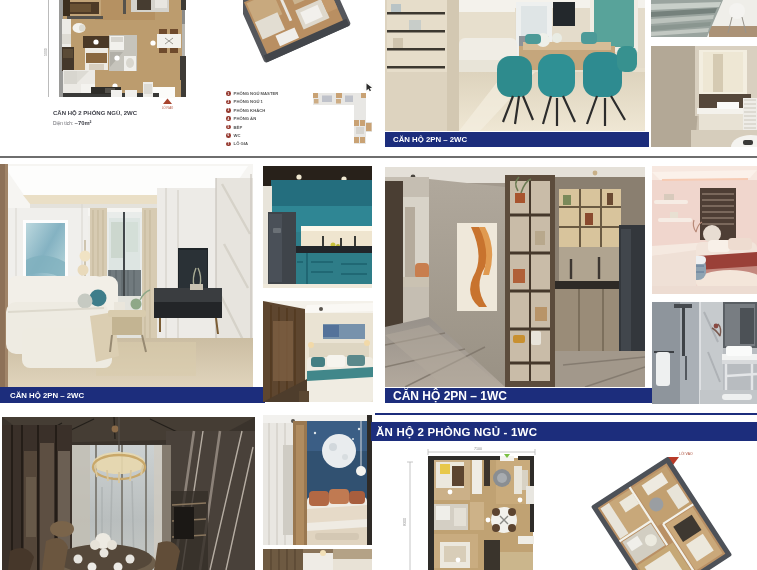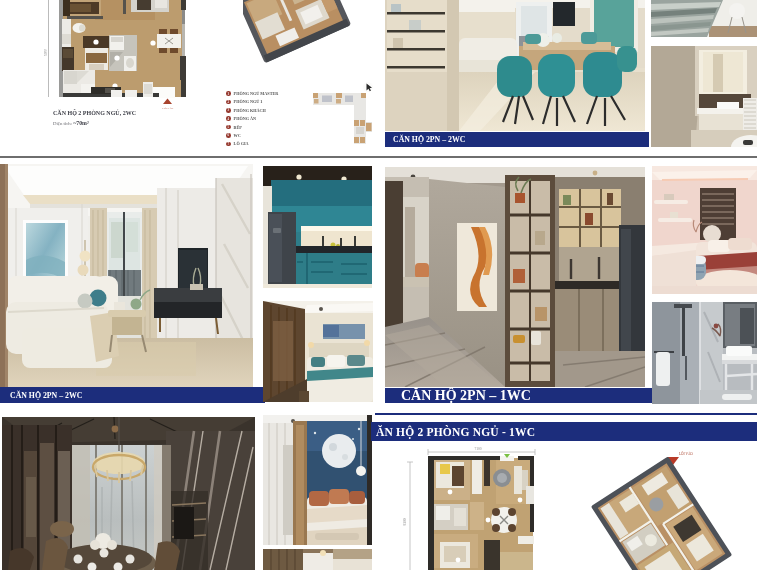--- a/index.html
+++ b/index.html
@@ -1,16 +1,16 @@
 <!DOCTYPE html>
 <html><head>
 <meta charset="utf-8">
 <style>
 html,body{margin:0;padding:0;background:#fff;}
-#page{position:relative;width:757px;height:570px;overflow:hidden;background:#fff;font-family:Liberation Serif, serif;}
+#page{position:relative;width:757px;height:570px;overflow:hidden;background:#fff;font-family:Liberation Sans, sans-serif;}
 .abs{position:absolute;}
 svg.ph{position:absolute;display:block;}
 .bar{position:absolute;background:#1c2d7c;color:#fff;font-weight:bold;display:flex;align-items:center;}
 </style>
 </head>
 <body>
 <div id="page">
 
 <svg class="ph" style="left:55px;top:0;width:133px;height:112px" viewBox="0 0 133 112">
 
@@ -468,21 +468,21 @@
 
 <rect x="234" y="58" width="26" height="132" fill="#33373c"></rect>
 <rect x="236" y="62" width="10" height="124" fill="#41464c"></rect>
 
 <path d="M0,160 L44,150 L120,220 L0,220 Z" fill="url(#hfloor)"></path>
 <rect x="170" y="184" width="90" height="36" fill="#a2988b"></rect>
 <path d="M0,178 L60,166 M0,200 L80,182 M20,220 L100,180 M178,198 L260,190 M200,220 L260,200" stroke="#7e756a" stroke-width="1.6" opacity=".8"></path>
 <path d="M0,168 L44,158 L110,214 L120,220 L60,220 Z" fill="#b2a99c" opacity=".55"></path>
 </svg>
 
-<div class="bar" style="left:385px;top:388px;width:260px;height:15px;font-size:14px;padding-left:16px">CĂN HỘ 2PN – 1WC</div>
+<div class="bar" style="left:385px;top:388px;width:260px;height:15px;font-size:12px;padding-left:8px">CĂN HỘ 2PN – 1WC</div>
 
 <svg class="ph" style="left:652px;top:166px;width:105px;height:128px" viewBox="0 0 105 128" preserveAspectRatio="none">
 <rect width="105" height="128" fill="#f0d6cd"></rect>
 
 <rect x="0" y="0" width="105" height="14" fill="#f7e8e0"></rect>
 <path d="M8,14 L98,12 L105,4 L0,6 Z" fill="#fbf1ea"></path>
 <path d="M10,14 L96,13" stroke="#f6cbb4" stroke-width="2"></path>
 
 <rect x="48" y="22" width="36" height="52" fill="#4e3e35"></rect>
 <path d="M50,28 L82,28 M50,34 L82,34 M50,40 L82,40 M50,46 L82,46 M50,52 L82,52 M50,58 L82,58" stroke="#7a685c" stroke-width="2"></path>

